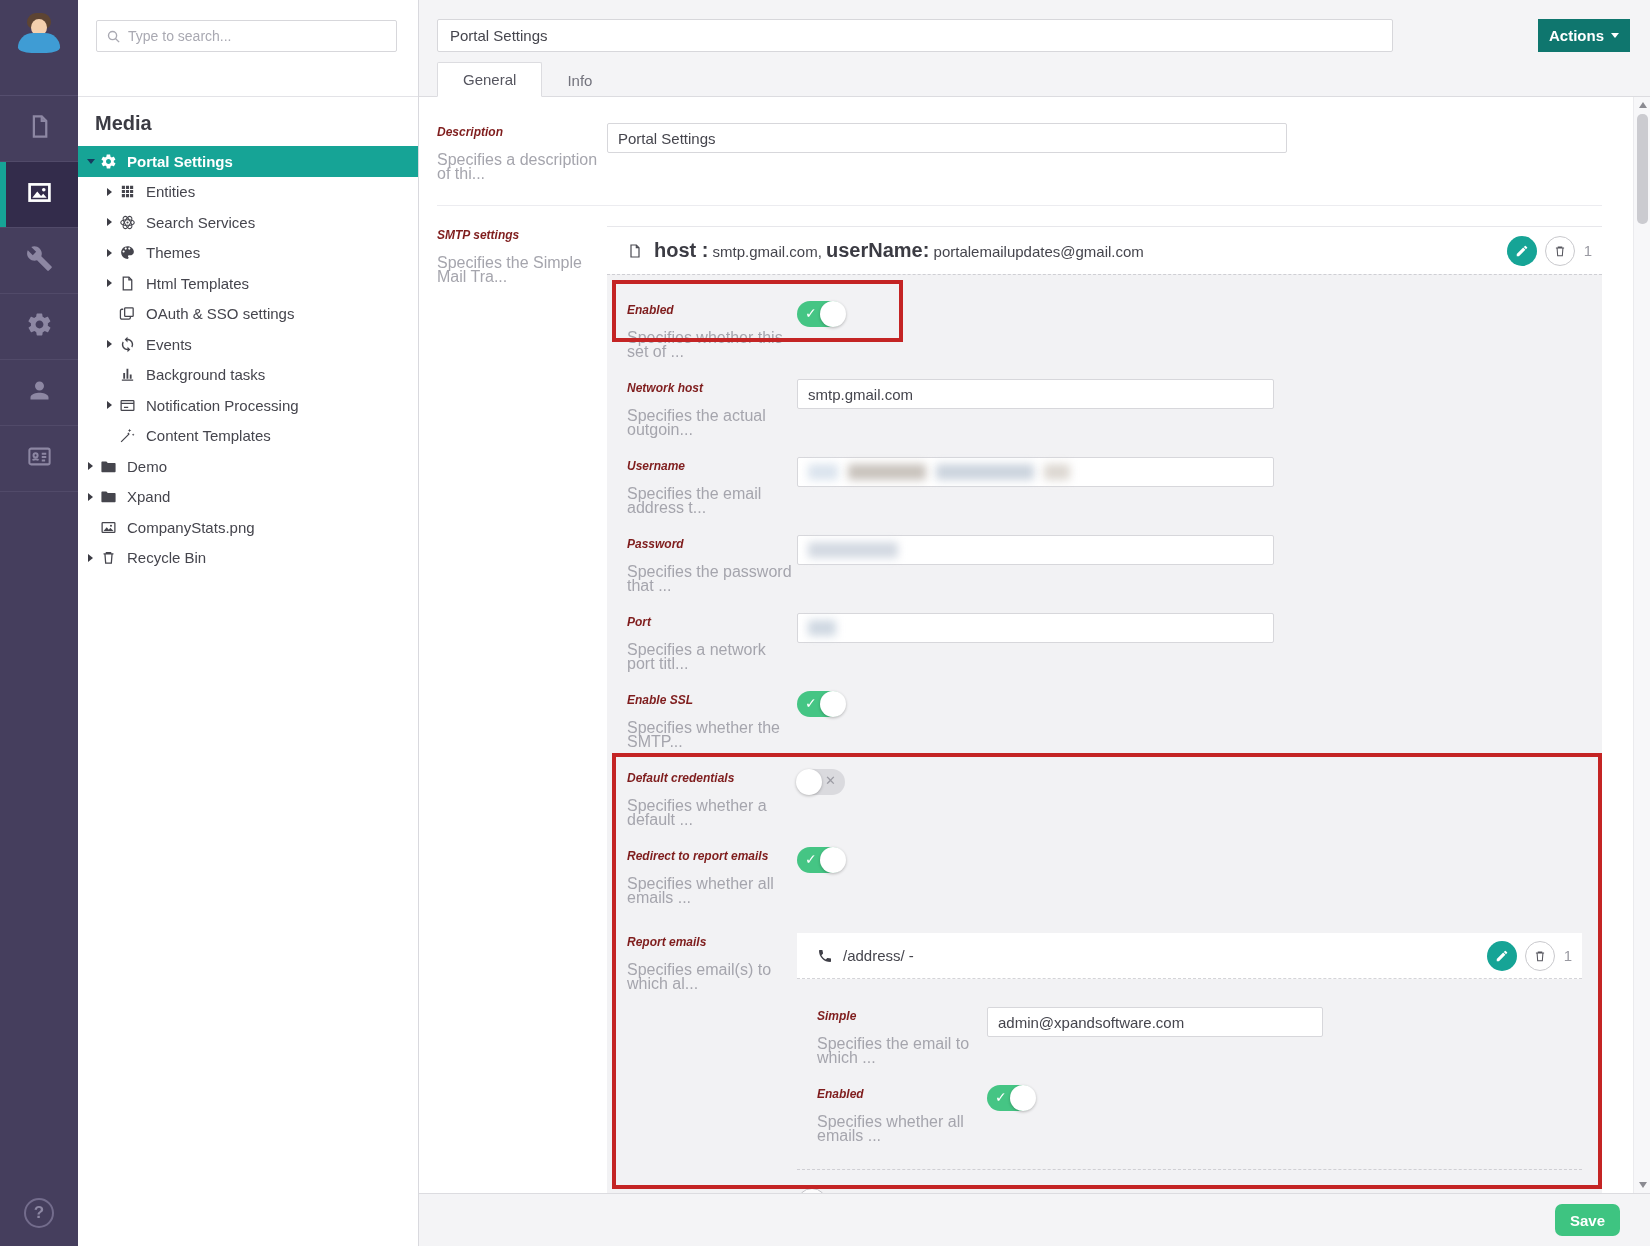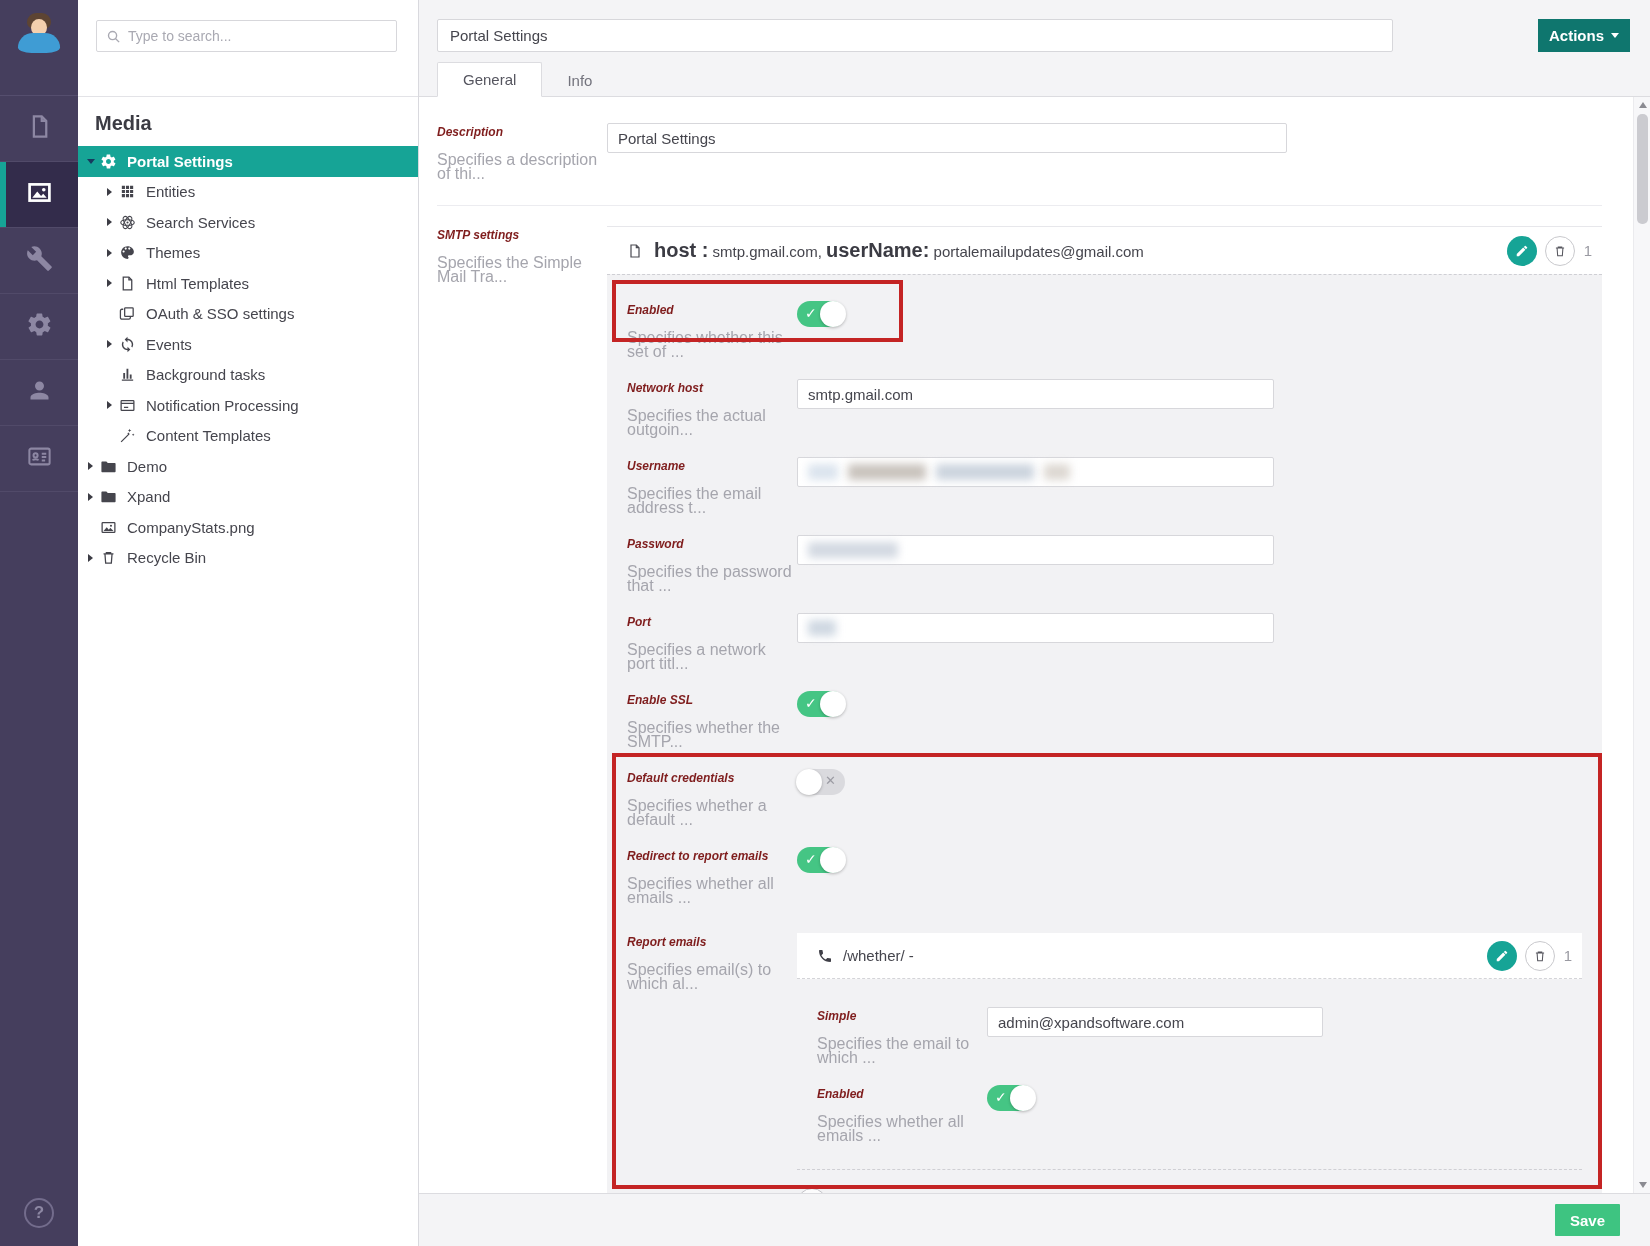--- a/index.html
+++ b/index.html
@@ -122,21 +122,21 @@
   .scroll-arrow { position:absolute; left:0; width:17px; height:16px; display:flex; align-items:center; justify-content:center; cursor:pointer; }
   .scroll-arrow.up { top:0; }
   .scroll-arrow.down { bottom:0; }
   .scroll-arrow .tri-up { border-bottom:6px solid #8b8b92; border-left:4px solid transparent; border-right:4px solid transparent; }
   .scroll-arrow .tri-down { border-top:6px solid #8b8b92; border-left:4px solid transparent; border-right:4px solid transparent; }
   .scroll-thumb { position:absolute; top:17px; left:3px; width:11px; height:110px; background:#cbcbd0; border-radius:5px; cursor:pointer; }
 
   
   .footer { position:absolute; left:0; right:0; bottom:0; height:53px; background:#f4f4f6; border-top:1px solid #dcdce0; }
   .save-btn { position:absolute; right:30px; top:10px; height:32px; padding:0 15px; background:#3ec481; border:none;
-    border-radius:1px; color:#fff; font-size:15px; font-weight:bold; font-family:inherit; cursor:pointer; }
+    border-radius:7px; color:#fff; font-size:15px; font-weight:bold; font-family:inherit; cursor:pointer; }
 </style>
 </head>
 <body>
 
 <div class="rail">
   <div class="avatar">
     <div class="av-hair"></div>
     <div class="av-face"></div>
     <div class="av-body"></div>
   </div>
@@ -521,21 +521,21 @@
               <div class="lbl">Report emails</div>
               <div class="hlp">Specifies email(s) to which al...</div>
             </div>
             <div class="ifield">
               <div class="report-box">
 
                 <div class="report-summary">
                   <span class="ph-ic"><svg viewBox="0 0 24 24" fill="currentColor">
                         <path d="M6.62 10.79c1.44 2.83 3.76 5.14 6.59 6.59l2.2-2.21c.27-.27.67-.36 1.02-.24 1.12.37 2.33.57 3.57.57.55 0 1 .45 1 1V20c0 .55-.45 1-1 1-9.39 0-17-7.61-17-17 0-.55.45-1 1-1h3.5c.55 0 1 .45 1 1 0 1.25.2 2.45.57 3.57.11.35.03.74-.25 1.02l-2.2 2.2z"></path>
                       </svg></span>
-                  <span class="rs-text">/whether/ -</span>
+                  <span class="rs-text">/address/ -</span>
                   <button class="circ-btn edit">
                       <svg viewBox="0 0 24 24" fill="currentColor">
                         <path d="M3 17.25V21h3.75L17.81 9.94l-3.75-3.75L3 17.25zM20.71 7.04a1 1 0 000-1.41l-2.34-2.34a1 1 0 00-1.41 0l-1.83 1.83 3.75 3.75 1.83-1.83z"></path>
                       </svg>
                     </button>
                   <span class="gap8"></span>
                   <button class="circ-btn del">
                       <svg viewBox="0 0 24 24" fill="none" stroke="currentColor" stroke-width="1.8">
                         <path d="M5 7h14M9 7V5h6v2M7 7l1 13h8l1-13"></path>
                       </svg>

